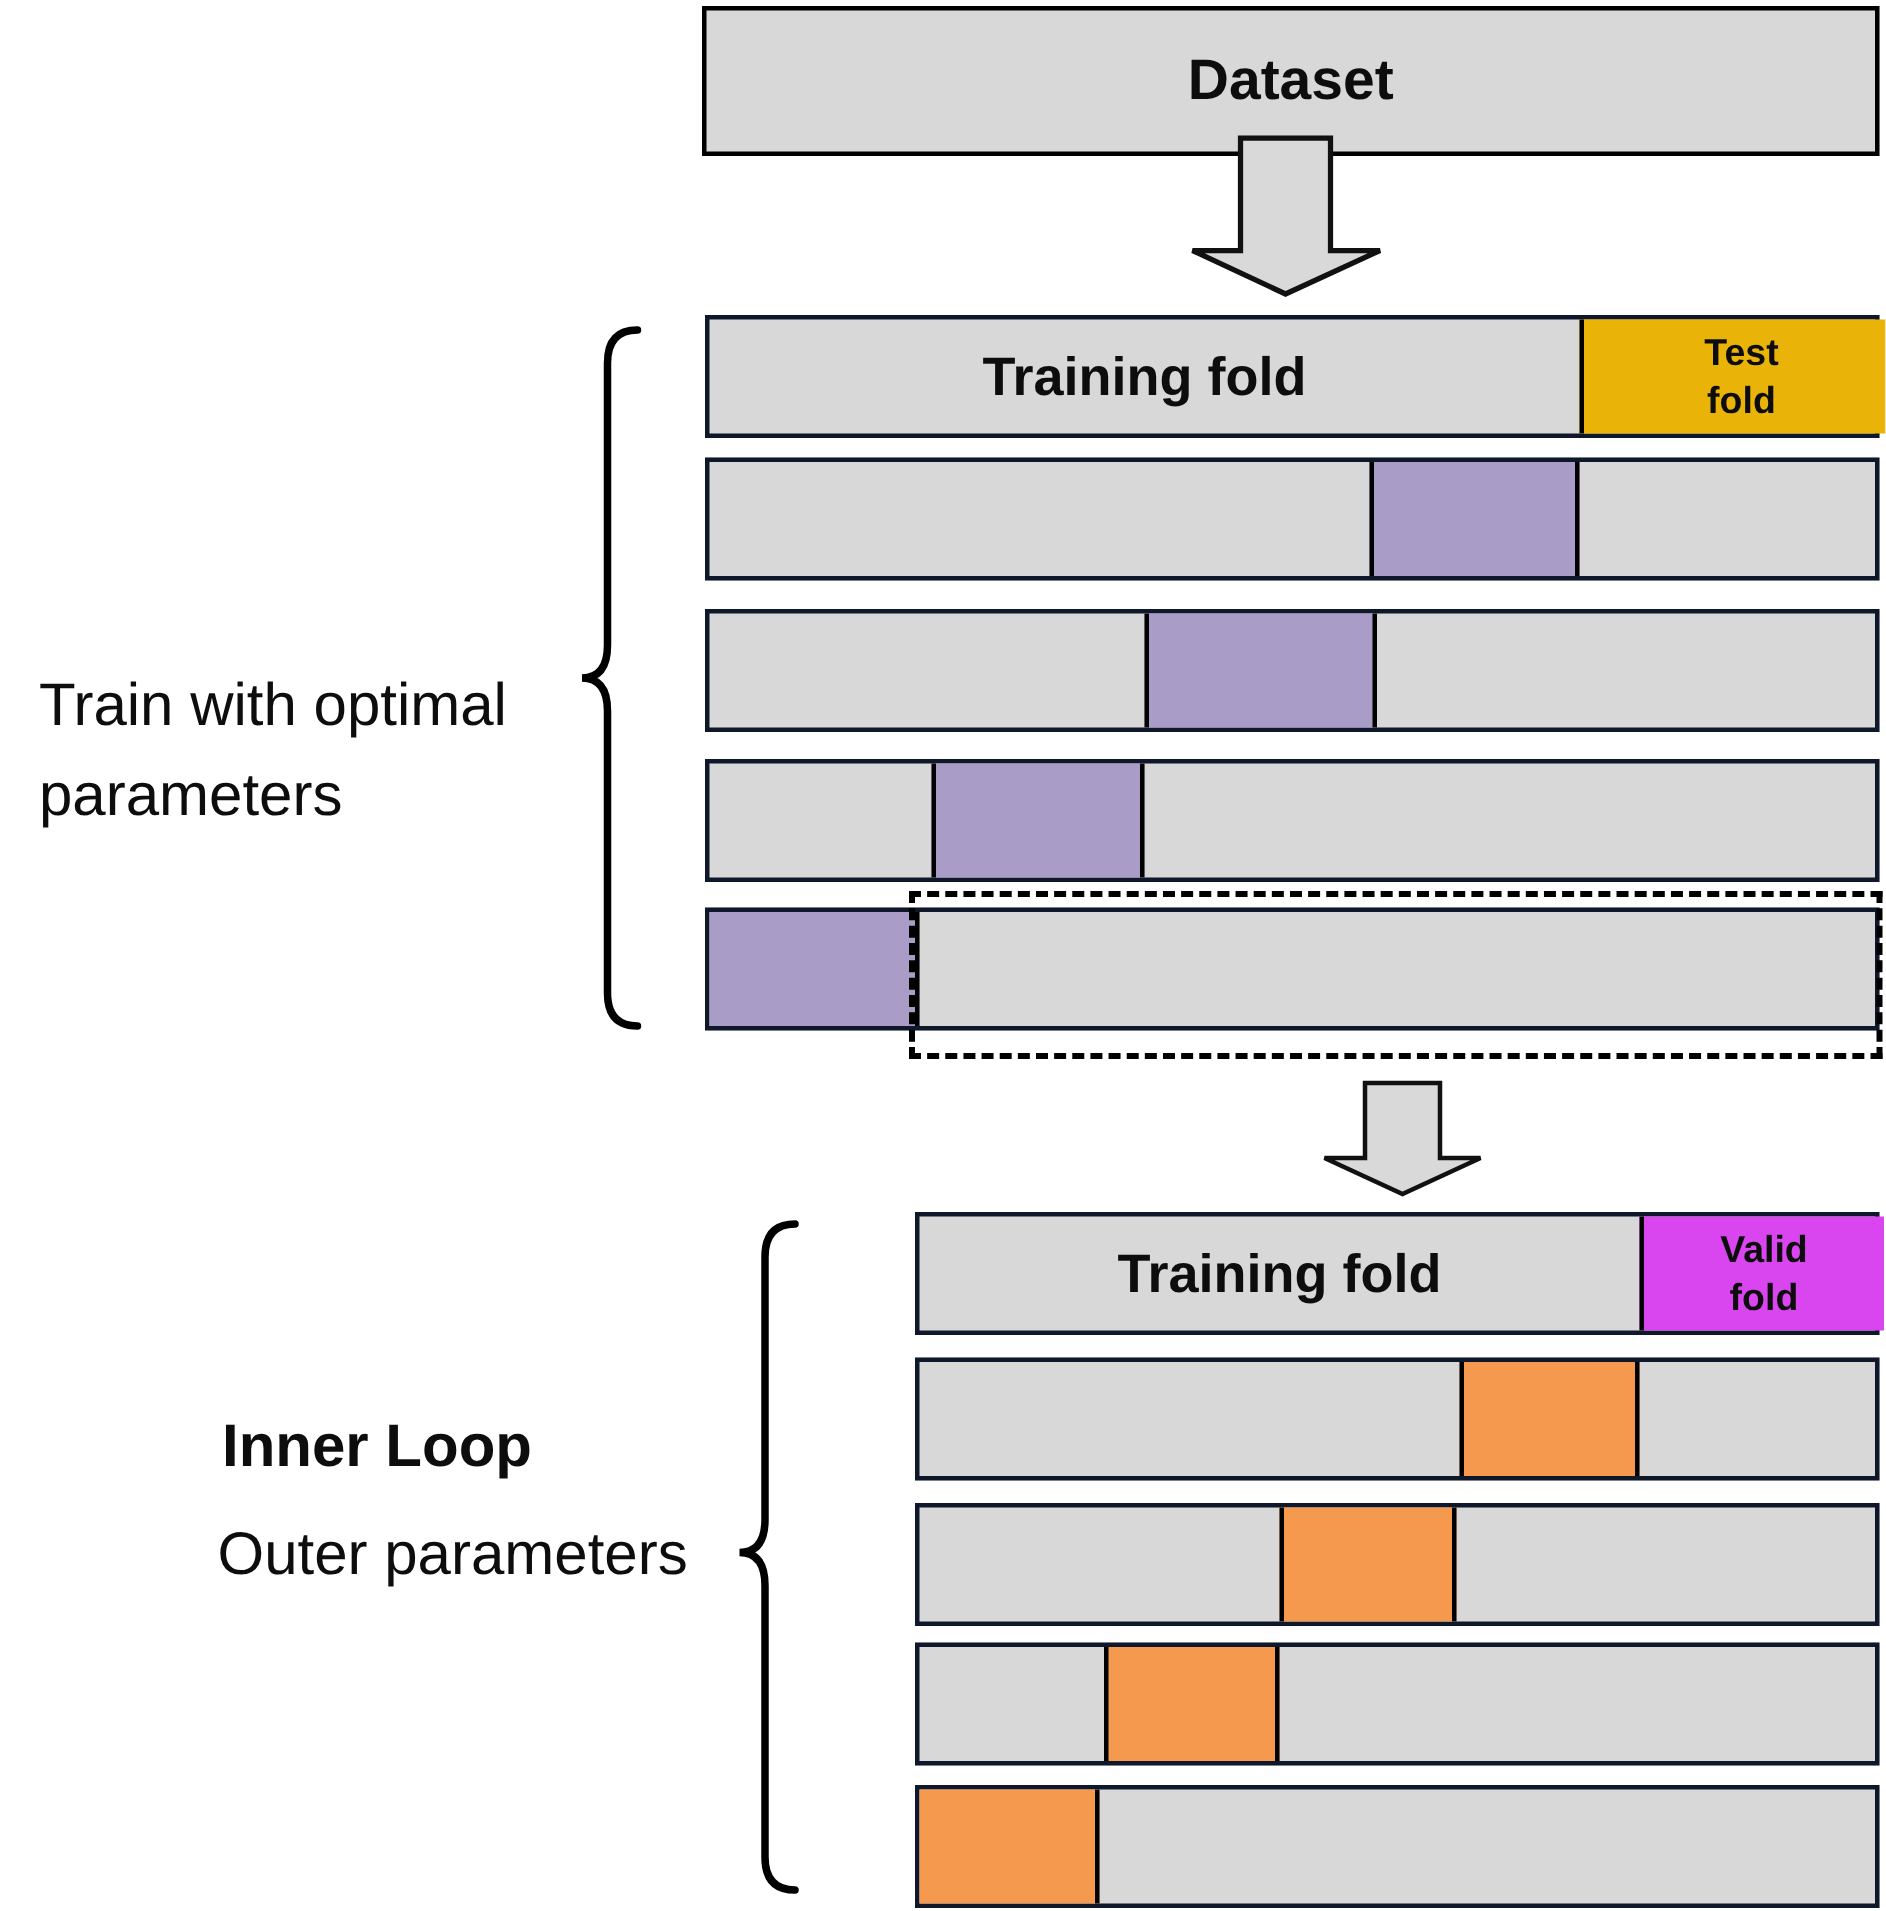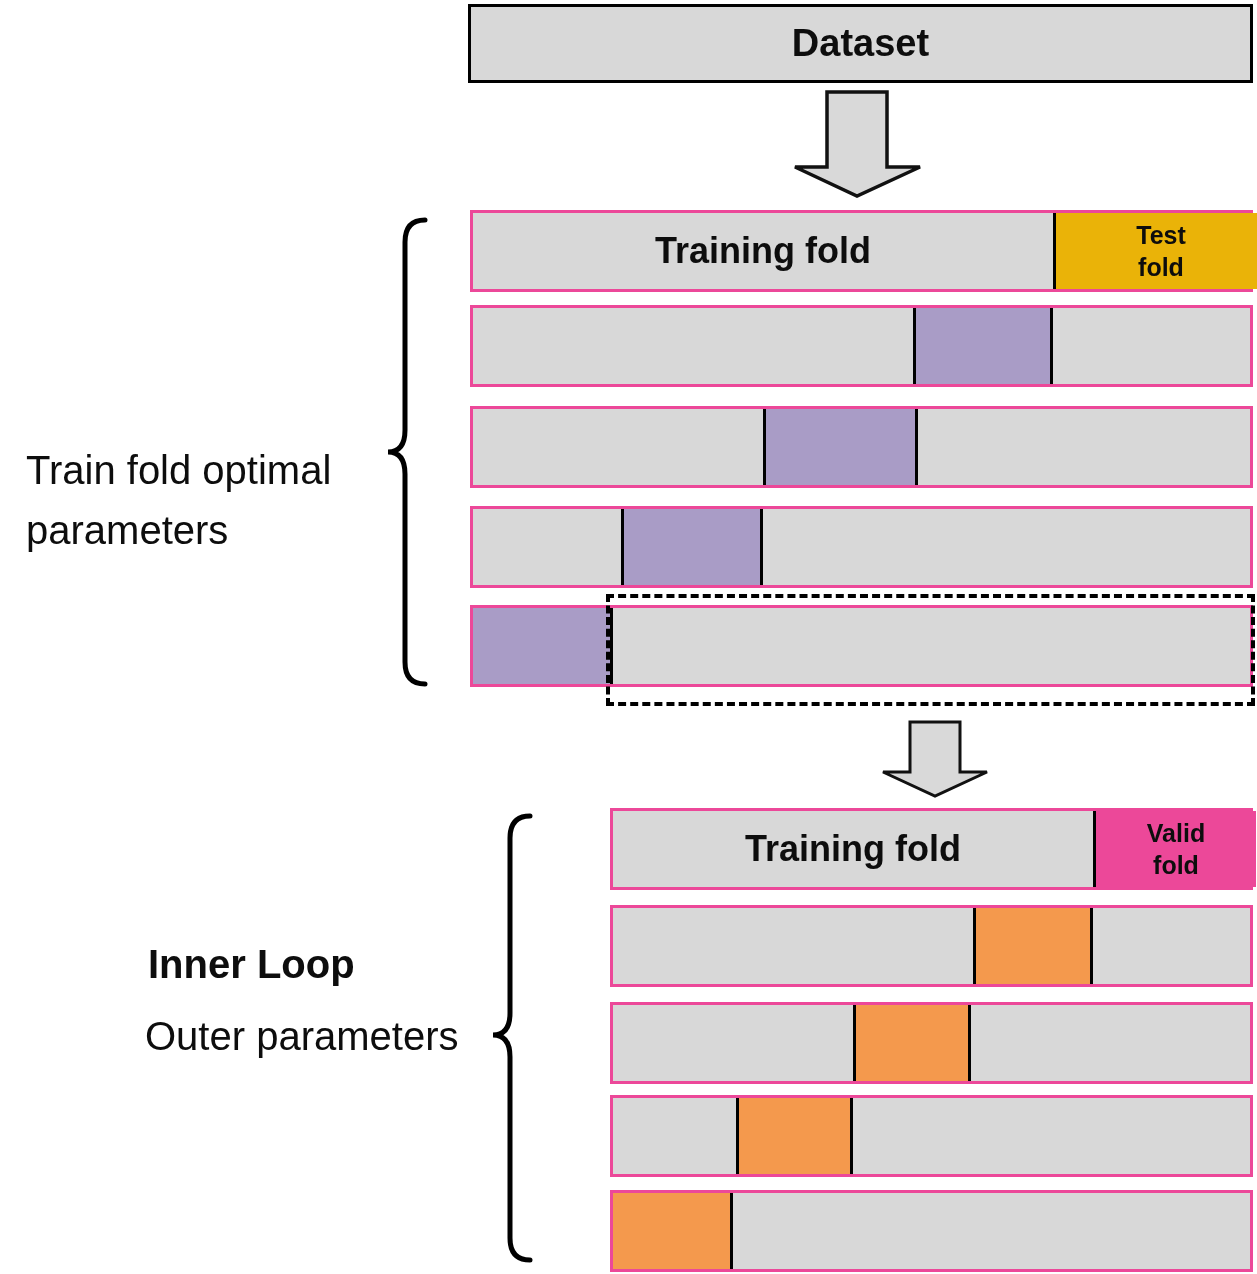--- a/index.html
+++ b/index.html
@@ -1,24 +1,24 @@
 <!DOCTYPE html>
 <html><head>
 <meta charset="utf-8">
 <style>
   html,body{margin:0;padding:0;background:#ffffff;}
   body{font-family:"Liberation Sans", sans-serif; color:#0d0d0d;}
   #canvas{position:relative;width:1257px;height:1274px;background:#ffffff;overflow:hidden;}
 
   .box{position:absolute;box-sizing:border-box;border:3px solid #000;}
-  #dataset-box{left:468px;top:4px;width:785px;height:79px;background:#d8d8d8;
+  #dataset-box{left:468px;top:4px;width:785px;height:100px;background:#d8d8d8;
     display:flex;align-items:center;justify-content:center;}
   #dataset-box .title{font-size:38px;font-weight:bold;}
 
-  .fold-row{position:absolute;box-sizing:border-box;border:3px solid #ec4899;background:#d8d8d8;z-index:1;}
+  .fold-row{position:absolute;box-sizing:border-box;border:3px solid #0f172a;background:#d8d8d8;z-index:1;}
   .holdout{position:absolute;top:0;bottom:0;box-sizing:border-box;display:flex;flex-direction:column;
     align-items:center;justify-content:center;text-align:center;font-weight:bold;font-size:25px;line-height:1.3;}
   .train-label{position:absolute;top:0;bottom:0;display:flex;align-items:center;justify-content:center;
     font-weight:bold;font-size:36px;}
 
   #dashed-rect{position:absolute;left:606px;top:594px;width:649px;height:112px;
     border:4px dashed #000;box-sizing:border-box;background:transparent;z-index:3;}
 
   .big-label{position:absolute;z-index:2;}
   #outer-loop-title{left:28px;top:364px;font-size:40px;font-weight:bold;}
@@ -39,21 +39,21 @@
 
   <svg id="arrow-1" style="left:790px;top:88px;" width="135" height="112" viewBox="0 0 135 112">
     <polygon points="37,4 97,4 97,79 130,79 67,108 5,79 37,79" fill="#d9d9d9" stroke="#111111" stroke-width="3.5" stroke-linejoin="miter"></polygon>
   </svg>
 
   <svg id="outer-brace" style="left:380px;top:212px;" width="50" height="485" viewBox="0 0 50 485">
     <path d="M 45 8 Q 25 8 25 30 L 25 218 Q 25 240 8 240 Q 25 240 25 262 L 25 450 Q 25 472 45 472" fill="none" stroke="#000" stroke-width="5" stroke-linecap="round"></path>
   </svg>
 
   <div id="outer-loop-subtitle" class="big-label">
-    <div>Train fold optimal</div>
+    <div>Train with optimal</div>
     <div>parameters</div>
   </div>
 
   <div id="outer-rows">
       <div class="fold-row" style="left: 470px; top: 210px; width: 783px; height: 82px; background: rgb(216, 216, 216);">
         <div class="train-label" style="left: 0px; width: 580px;">Training fold</div>
         <div class="holdout" style="left: 580px; width: 213px; background: #eab308; border-left: 3px solid rgb(0, 0, 0);">
           <div>Test</div>
           <div>fold</div>
         </div>
@@ -83,21 +83,21 @@
   </svg>
 
   <div id="inner-loop-title" class="big-label">Inner Loop</div>
   <div id="inner-loop-subtitle" class="big-label">
     <div>Outer parameters</div>
   </div>
 
   <div id="inner-rows">
       <div class="fold-row" style="left: 610px; top: 808px; width: 643px; height: 82px; background: rgb(216, 216, 216);">
         <div class="train-label" style="left: 0px; width: 480px;">Training fold</div>
-        <div class="holdout" style="left: 480px; width: 163px; background: #ec4899; border-left: 3px solid rgb(0, 0, 0);">
+        <div class="holdout" style="left: 480px; width: 163px; background: #d946ef; border-left: 3px solid rgb(0, 0, 0);">
           <div>Valid</div>
           <div>fold</div>
         </div>
       </div>
       <div class="fold-row" style="left: 610px; top: 905px; width: 643px; height: 82px; background: rgb(216, 216, 216);">
         <div class="holdout" style="left: 360px; width: 120px; background: rgb(244, 153, 77); border-left: 3px solid rgb(0, 0, 0); border-right: 3px solid rgb(0, 0, 0);"></div>
       </div>
       <div class="fold-row" style="left: 610px; top: 1002px; width: 643px; height: 82px; background: rgb(216, 216, 216);">
         <div class="holdout" style="left: 240px; width: 118px; background: rgb(244, 153, 77); border-left: 3px solid rgb(0, 0, 0); border-right: 3px solid rgb(0, 0, 0);"></div>
       </div>

